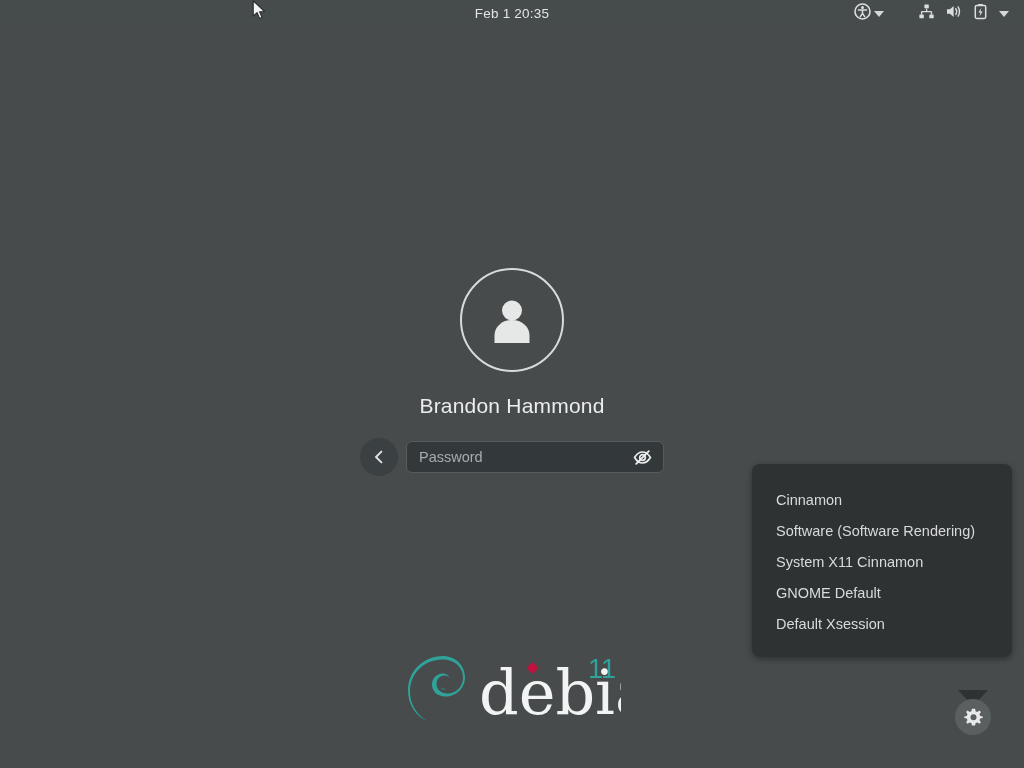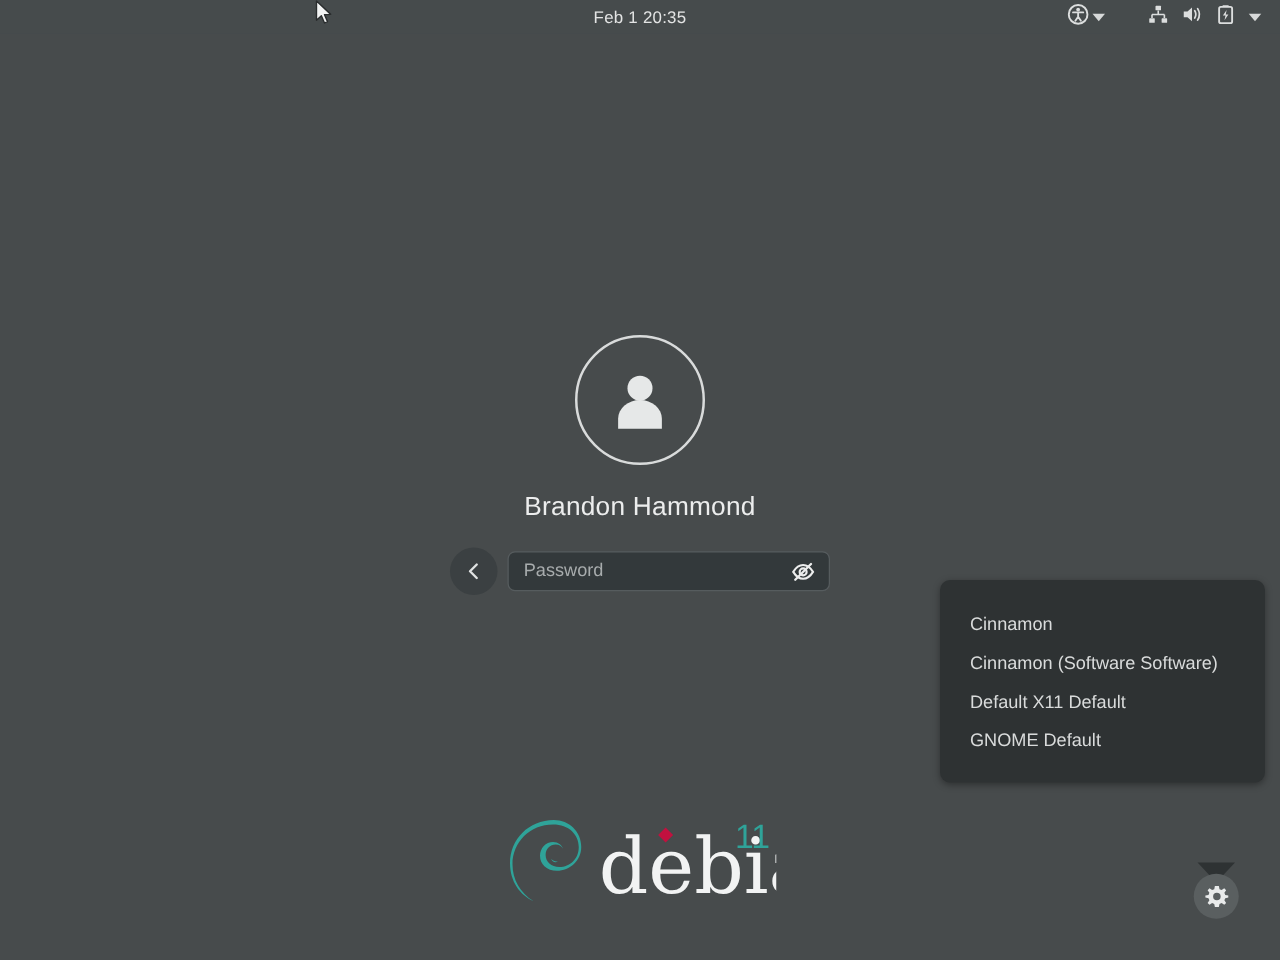--- a/index.html
+++ b/index.html
@@ -348,29 +348,33 @@
   </div>
 </div>
 
 <div id="session-menu">
   <div class="menu-item">
 
     <span>Cinnamon</span>
   </div>
   <div class="menu-item">
 
-    <span>Cinnamon (Software Software)</span>
-  </div>
-  <div class="menu-item">
-
-    <span>Default X11 Default</span>
+    <span>Software (Software Rendering)</span>
+  </div>
+  <div class="menu-item">
+
+    <span>System X11 Cinnamon</span>
   </div>
   <div class="menu-item">
 
     <span>GNOME Default</span>
+  </div>
+  <div class="menu-item">
+
+    <span>Default Xsession</span>
   </div>
 </div>
 <div id="menu-tail"></div>
 
 <div id="gear-button">
   <svg width="19" height="19" viewBox="0 0 19 19">
     <path d="M9.5 0.8 L11.1 0.8 L11.6 3.3 L13.3 4.0 L15.4 2.6 L16.9 4.1 L15.5 6.2
              L16.2 7.9 L18.7 8.4 L18.7 10.0 L16.2 10.5 L15.5 12.2 L16.9 14.3
              L15.4 15.8 L13.3 14.4 L11.6 15.1 L11.1 17.6 L9.5 17.6 L7.9 17.6
              L7.4 15.1 L5.7 14.4 L3.6 15.8 L2.1 14.3 L3.5 12.2 L2.8 10.5

